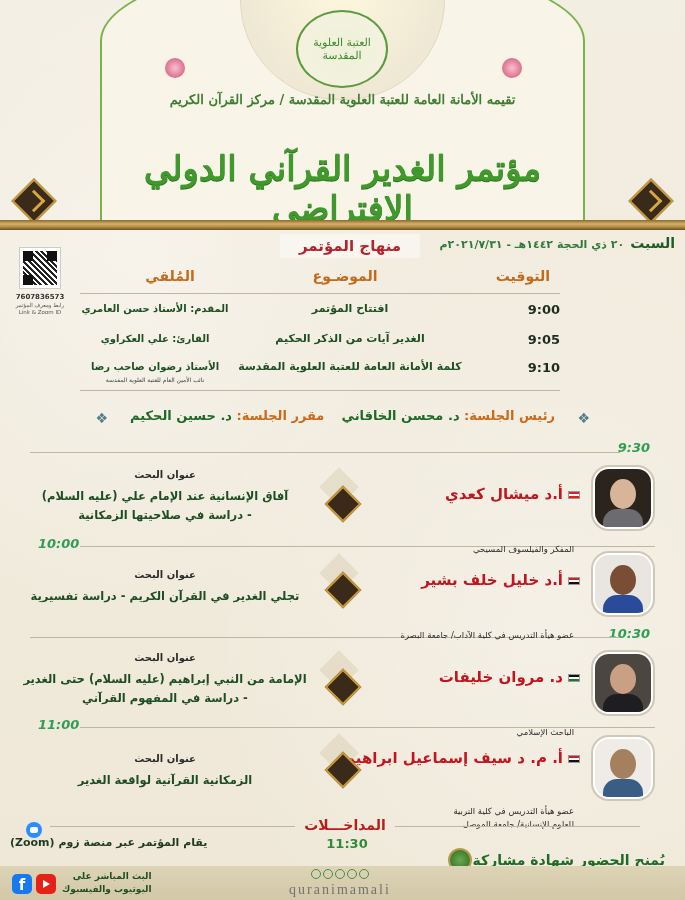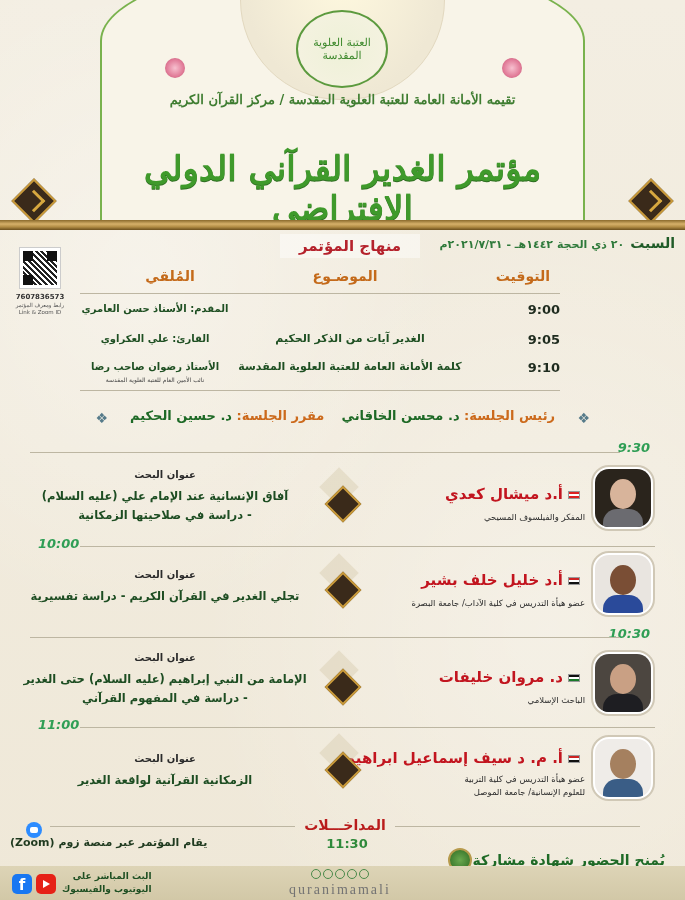--- a/index.html
+++ b/index.html
@@ -120,21 +120,21 @@
   .photo {
     position: absolute; right: 30px; width: 64px; height: 66px;
     border-radius: 18px; border: 2px solid #d0c8b6; background: #fff;
     padding: 2px; overflow: hidden;
   }
   .photo-inner { width: 100%; height: 100%; border-radius: 14px; position: relative; overflow: hidden; }
   .photo-inner .head { position: absolute; left: 50%; top: 10px; width: 26px; height: 30px; margin-left: -13px; border-radius: 50%; }
   .photo-inner .body { position: absolute; left: 8px; right: 8px; bottom: -6px; height: 24px; border-radius: 14px 14px 0 0; }
   .spk-name { position: absolute; right: 105px; font-size: 15px; font-weight: bold; color: #c2151f; white-space: nowrap; }
   .flag { display: inline-block; width: 12px; height: 8px; margin-left: 5px; vertical-align: middle; border: 1px solid #999; }
-  .spk-role { position: absolute; right: 100px; font-size: 8.5px; color: #2b2b2b; line-height: 13px; text-align: right; }
+  .spk-role { position: absolute; right: 111px; font-size: 8.5px; color: #2b2b2b; line-height: 13px; text-align: right; margin-top: 32px; }
   .diamond-orn { position: absolute; left: 330px; width: 26px; height: 26px; transform: rotate(45deg); background: #3a2a1a; border: 2px solid #c99a3b; }
   .diamond-ghost { position: absolute; left: 325px; width: 28px; height: 28px; transform: rotate(45deg); background: rgba(215,205,175,0.45); }
   .res-label { position: absolute; left: 20px; width: 290px; text-align: center; font-size: 10px; color: #2b2b2b; font-weight: bold; }
   .res-title { position: absolute; left: 20px; width: 290px; text-align: center; font-size: 11.5px; color: #1d4d22; font-weight: bold; line-height: 19px; }
 
   
   .interventions { position: absolute; top: 817px; left: 300px; width: 90px; text-align: center; font-size: 14px; font-weight: bold; color: #b91c1c; }
   .interv-time { position: absolute; top: 836px; left: 322px; width: 50px; text-align: center; font-size: 13px; font-weight: bold; color: #2f8a3b; direction: ltr; }
   .zoom-note { position: absolute; top: 836px; left: 10px; font-size: 11px; font-weight: bold; color: #1f3a1f; }
   .zoom-icon { position: absolute; left: 26px; top: 822px; width: 16px; height: 16px; border-radius: 50%; background: #2d8cff; }
@@ -183,20 +183,21 @@
   <div style="direction:ltr">Link &amp; Zoom ID</div>
 </div>
 
 <div class="prog-head time">التوقيت</div>
 <div class="prog-head topic">الموضـوع</div>
 <div class="prog-head speaker">المُلقي</div>
 <div class="hr" style="top:293px;left:80px;width:480px;"></div>
 
 <div class="prog-row" style="top:302px;">
   <div class="prog-time">9:00</div>
+  <div class="prog-topic">افتتاح المؤتمر</div>
   <div class="prog-speaker"><span>المقدم: الأستاذ حسن العامري</span></div>
 </div>
 <div class="prog-row" style="top:332px;">
   <div class="prog-time">9:05</div>
   <div class="prog-topic">الغدير آيات من الذكر الحكيم</div>
   <div class="prog-speaker"><span>القارئ: علي العكراوي</span></div>
 </div>
 <div class="prog-row" style="top:360px;">
   <div class="prog-time">9:10</div>
   <div class="prog-topic">كلمة الأمانة العامة للعتبة العلوية المقدسة</div>

